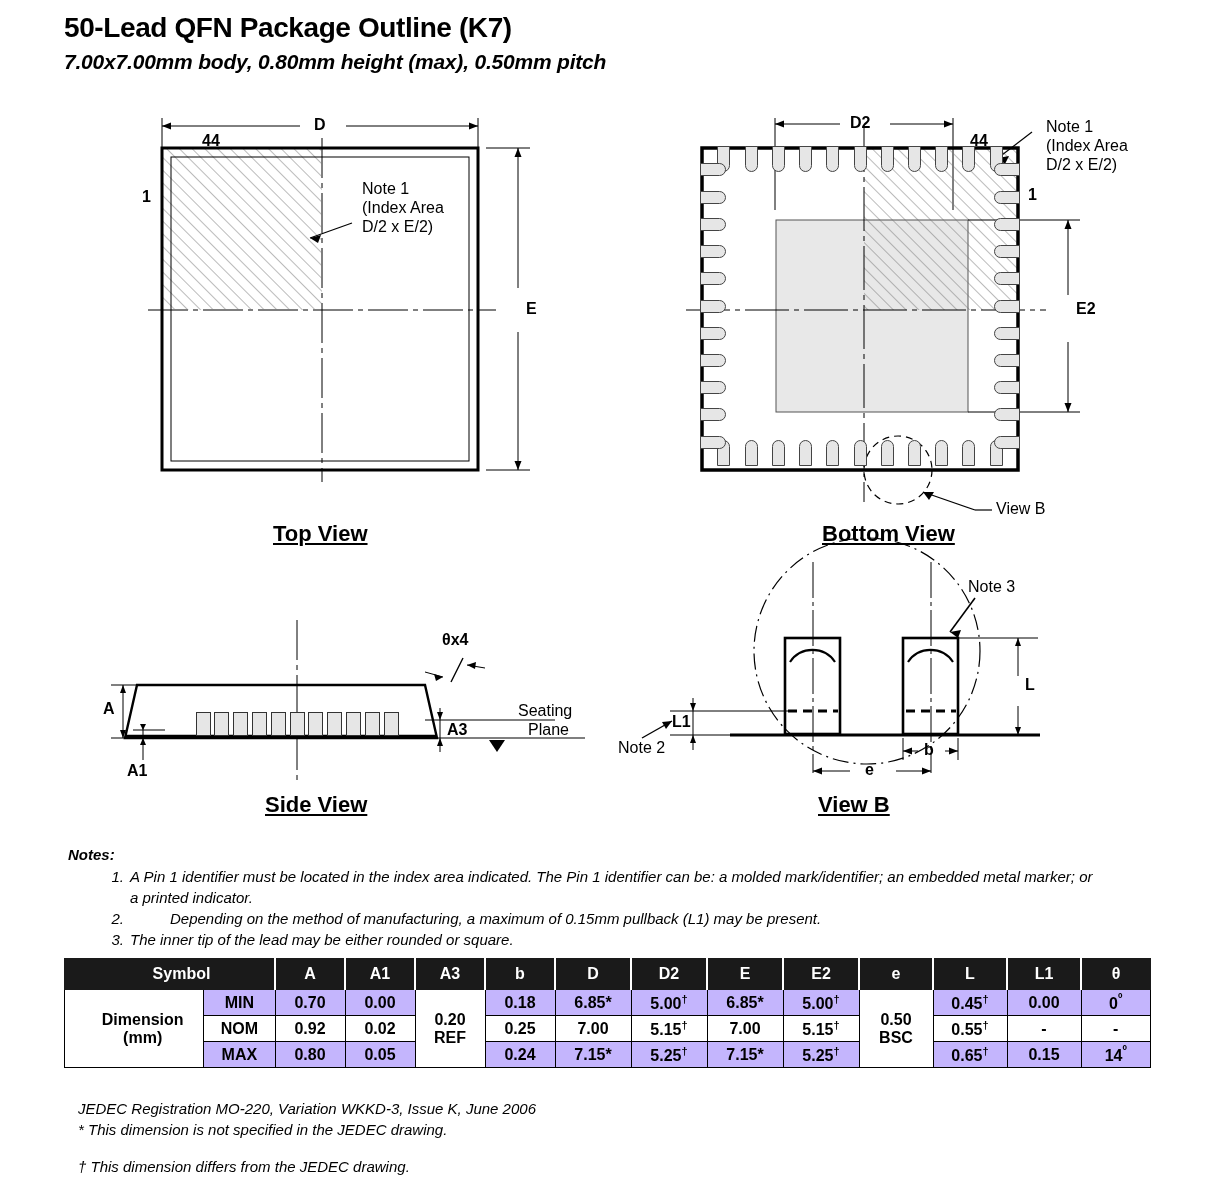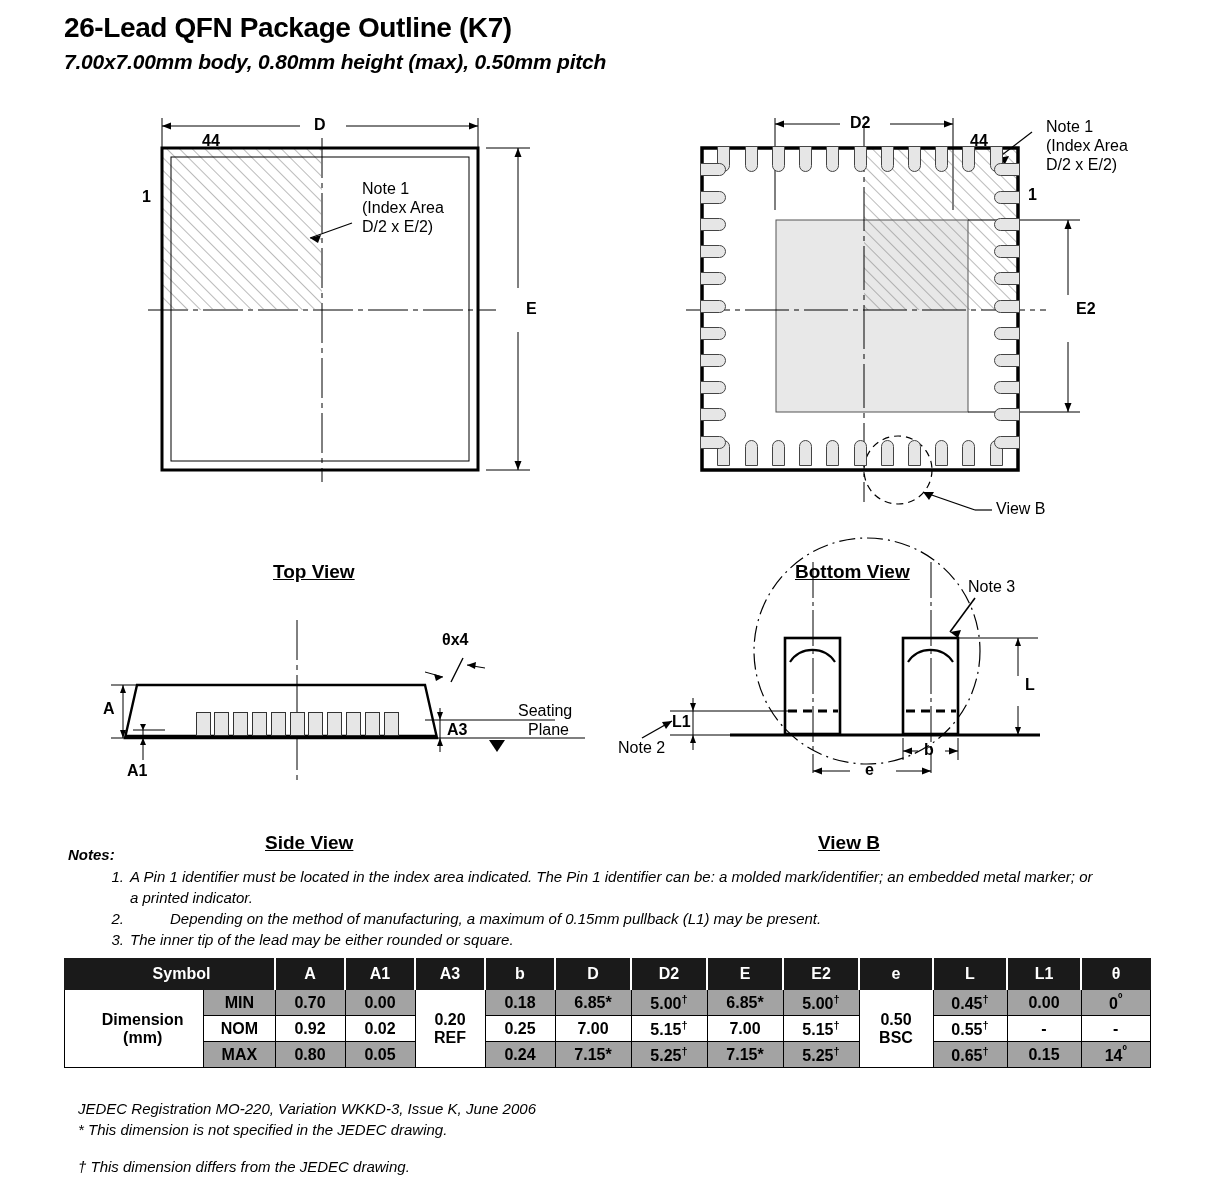--- a/index.html
+++ b/index.html
@@ -5,47 +5,47 @@
   html,body{margin:0;padding:0;background:#fff;}
   body{width:1224px;height:1178px;position:relative;overflow:hidden;
        font-family:"Liberation Sans",sans-serif;color:#000;}
   .abs{position:absolute;}
   
   #title{left:64px;top:12px;font-size:28px;font-weight:bold;letter-spacing:-0.4px;}
   #subtitle{left:64px;top:50px;font-size:21px;font-weight:bold;font-style:italic;letter-spacing:-0.2px;}
   
   .lbl{font-size:16px;font-weight:bold;white-space:pre;line-height:1.15;}
   .lbl-n{font-size:16px;font-weight:normal;white-space:pre;line-height:1.18;}
-  .viewtitle{font-size:19px;font-weight:bold;text-decoration:underline;margin-top:40px;}
+  .viewtitle{font-size:22px;font-weight:bold;text-decoration:underline;}
   svg{position:absolute;overflow:visible;}
   
   #notes-head{left:68px;top:846px;font-size:15px;font-weight:bold;font-style:italic;}
   .note-row{position:absolute;font-size:15px;font-style:italic;line-height:1.45;}
   .note-num{position:absolute;width:26px;text-align:right;}
   .note-txt{position:absolute;left:130px;}
   
   #dimtable{position:absolute;left:64px;top:958px;border-collapse:collapse;
             font-size:16px;}
   #dimtable th,#dimtable td{border:1px solid #000;text-align:center;
             padding:0;height:25px;font-weight:bold;}
   #dimtable thead th{background:#1a1a1a;color:#fff;height:30px;
             border-color:#1a1a1a;border-left:2px solid #fff;}
   #dimtable thead th:first-child{border-left:1px solid #1a1a1a;}
-  td.shade{background:#a3a3a3;}
+  td.shade{background:#c4b5fd;}
   td.plain{background:#fff;}
   sup.dag{font-size:11px;vertical-align:super;}
   sup.deg{font-size:12px;vertical-align:super;}
   
   .foot{position:absolute;left:78px;font-size:15px;font-style:italic;}
   .foot-b{font-weight:bold;font-style:italic;}
 </style>
 </head>
 <body>
 
-<div class="abs" id="title">26-Lead QFN Package Outline (K7)</div>
+<div class="abs" id="title">50-Lead QFN Package Outline (K7)</div>
 <div class="abs" id="subtitle">7.00x7.00mm body, 0.80mm height (max), 0.50mm pitch</div>
 
 <div class="abs" style="left:140px;top:110px;width:420px;height:420px;">
 
   <svg width="420" height="420">
     <line x1="22" y1="8" x2="22" y2="38" stroke="#000" stroke-width="1"></line>
     <line x1="338" y1="8" x2="338" y2="38" stroke="#000" stroke-width="1"></line>
     <line x1="22" y1="16" x2="160" y2="16" stroke="#000" stroke-width="1"></line>
     <line x1="206" y1="16" x2="338" y2="16" stroke="#000" stroke-width="1"></line>
     <path d="M22,16 L31,12.5 L31,19.5 Z" fill="#000"></path>
@@ -182,21 +182,21 @@
 
   <div class="abs lbl" style="left:170px;top:4px;">D2</div>
   <div class="abs lbl" style="left:290px;top:22px;">44</div>
   <div class="abs lbl" style="left:348px;top:76px;">1</div>
   <div class="abs lbl" style="left:396px;top:190px;">E2</div>
   <div class="abs lbl-n" style="left:366px;top:8px;">Note 1</div>
   <div class="abs lbl-n" style="left:366px;top:27px;">(Index Area</div>
   <div class="abs lbl-n" style="left:366px;top:46px;">D/2 x E/2)</div>
   <div class="abs lbl-n" style="left:316px;top:390px;">View B</div>
 </div>
-<div class="abs viewtitle" style="left:795px;top:521px;">Bottom View</div>
+<div class="abs viewtitle" style="left:822px;top:521px;">Bottom View</div>
 
 <div class="abs" style="left:85px;top:620px;width:560px;height:200px;">
   <svg width="560" height="200">
 
     <line x1="212" y1="0" x2="212" y2="160" stroke="#000" stroke-width="1" stroke-dasharray="40,5,5,5"></line>
 
     <path d="M52,65 L340,65 L352,118 L40,118 Z" fill="none" stroke="#000" stroke-width="2.4"></path>
 
     <line x1="40" y1="116" x2="352" y2="116" stroke="#000" stroke-width="2.4"></line>
 

